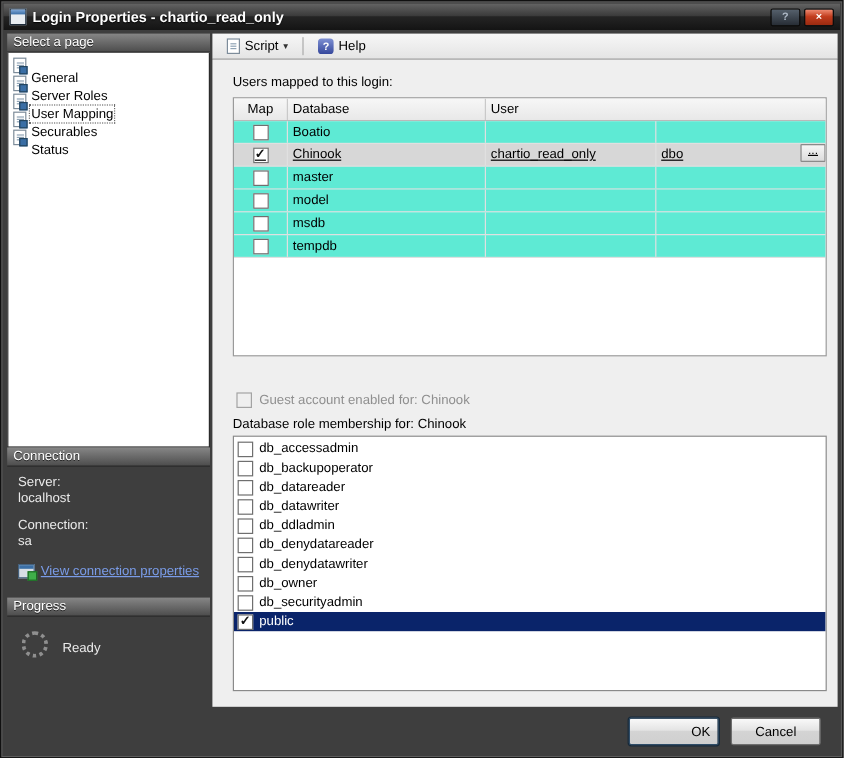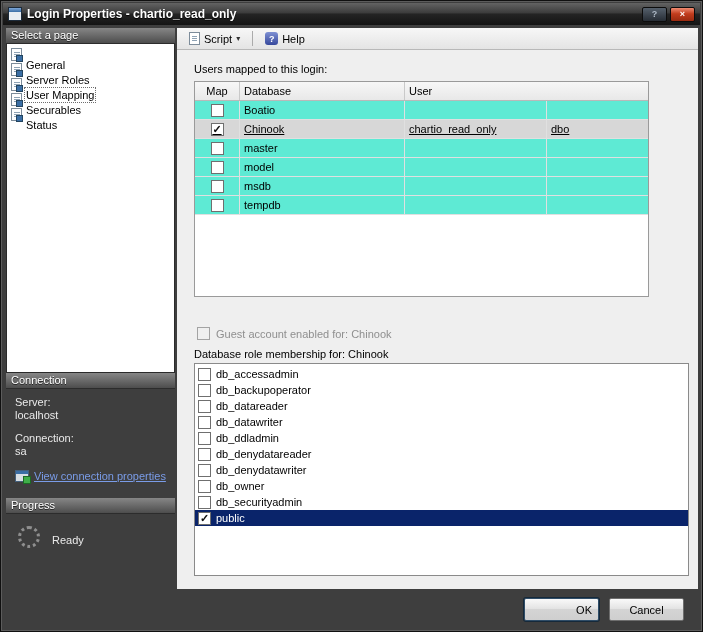--- a/index.html
+++ b/index.html
@@ -71,33 +71,33 @@
   .tsep { width:1px; height:15px; background:#ababab; margin:0 6px; }
   .help-icon { width:13px; height:13px; border-radius:3px; background:linear-gradient(#7e90d3,#36489c); color:#fff; font-size:9px; font-weight:bold; display:flex; align-items:center; justify-content:center; }
   .help-icon::before { content:"?"; }
 
   .content { position:absolute; left:176px; top:49px; width:521px; height:539px; background:#efefef; }
   .section-label { position:absolute; color:#000; white-space:nowrap; }
   .lbl-users { left:17px; top:13px; }
   .lbl-roles { left:17px; top:298px; }
 
   
-  .map-table { position:absolute; left:17px; top:31px; width:455px; height:216px; background:#fff; border:1px solid #9a9a9a; overflow:hidden; }
+  .map-table { position:absolute; left:17px; top:31px; width:495px; height:216px; background:#fff; border:1px solid #9a9a9a; overflow:hidden; }
   .thead { display:flex; height:19px; background:linear-gradient(#f7f7f7,#e8e8e8); border-bottom:1px solid #b9b9b9; }
   .th { padding-left:4px; line-height:18px; border-right:1px solid #c9c9c9; overflow:hidden; white-space:nowrap; }
   .th:last-child { border-right:none; }
   .trow { display:flex; height:19px; border-bottom:1px solid #e0e0e0; background:#5eead4; }
   .trow.selected { background:#d7d7d7;text-decoration:underline; }
   .td { padding-left:4px; line-height:18px; border-right:1px solid #e0e0e0; overflow:hidden; white-space:nowrap; }
   .td:last-child { border-right:none; }
   .c-map { width:45px; flex:0 0 45px; display:flex; align-items:center; justify-content:center; padding-left:0; }
   .c-db { width:165px; flex:0 0 165px; }
   .c-user { width:142px; flex:0 0 142px; }
   .c-schema { width:143px; flex:0 0 143px; }
-  .schema-flex { display:flex; align-items:flex-end; justify-content:space-between; padding-right:2px; }
+  .schema-flex { display:flex; align-items:flex-start; justify-content:space-between; padding-right:2px; }
   .ellipsis-btn { width:21px; height:15px; font-size:10px; line-height:10px; padding:0 0 4px 0;
     background:linear-gradient(#f6f6f6,#dcdcdc); border:1px solid #8a8a8a; border-radius:1px; color:#000; cursor:default; }
 
   
   .cb { width:13px; height:13px; background:#fff; border:1px solid #6f6f6f; display:inline-flex; align-items:center; justify-content:center; flex:0 0 auto; }
   .cb.checked::before { content:"✓"; font-size:11px; font-weight:bold; color:#101010; line-height:1; }
   .cb.disabled { background:#efefef; border-color:#a3a3a3; }
 
   
   .guest-row { position:absolute; left:20px; top:277px; display:flex; align-items:center; gap:6px; color:#8f8f8f; }

